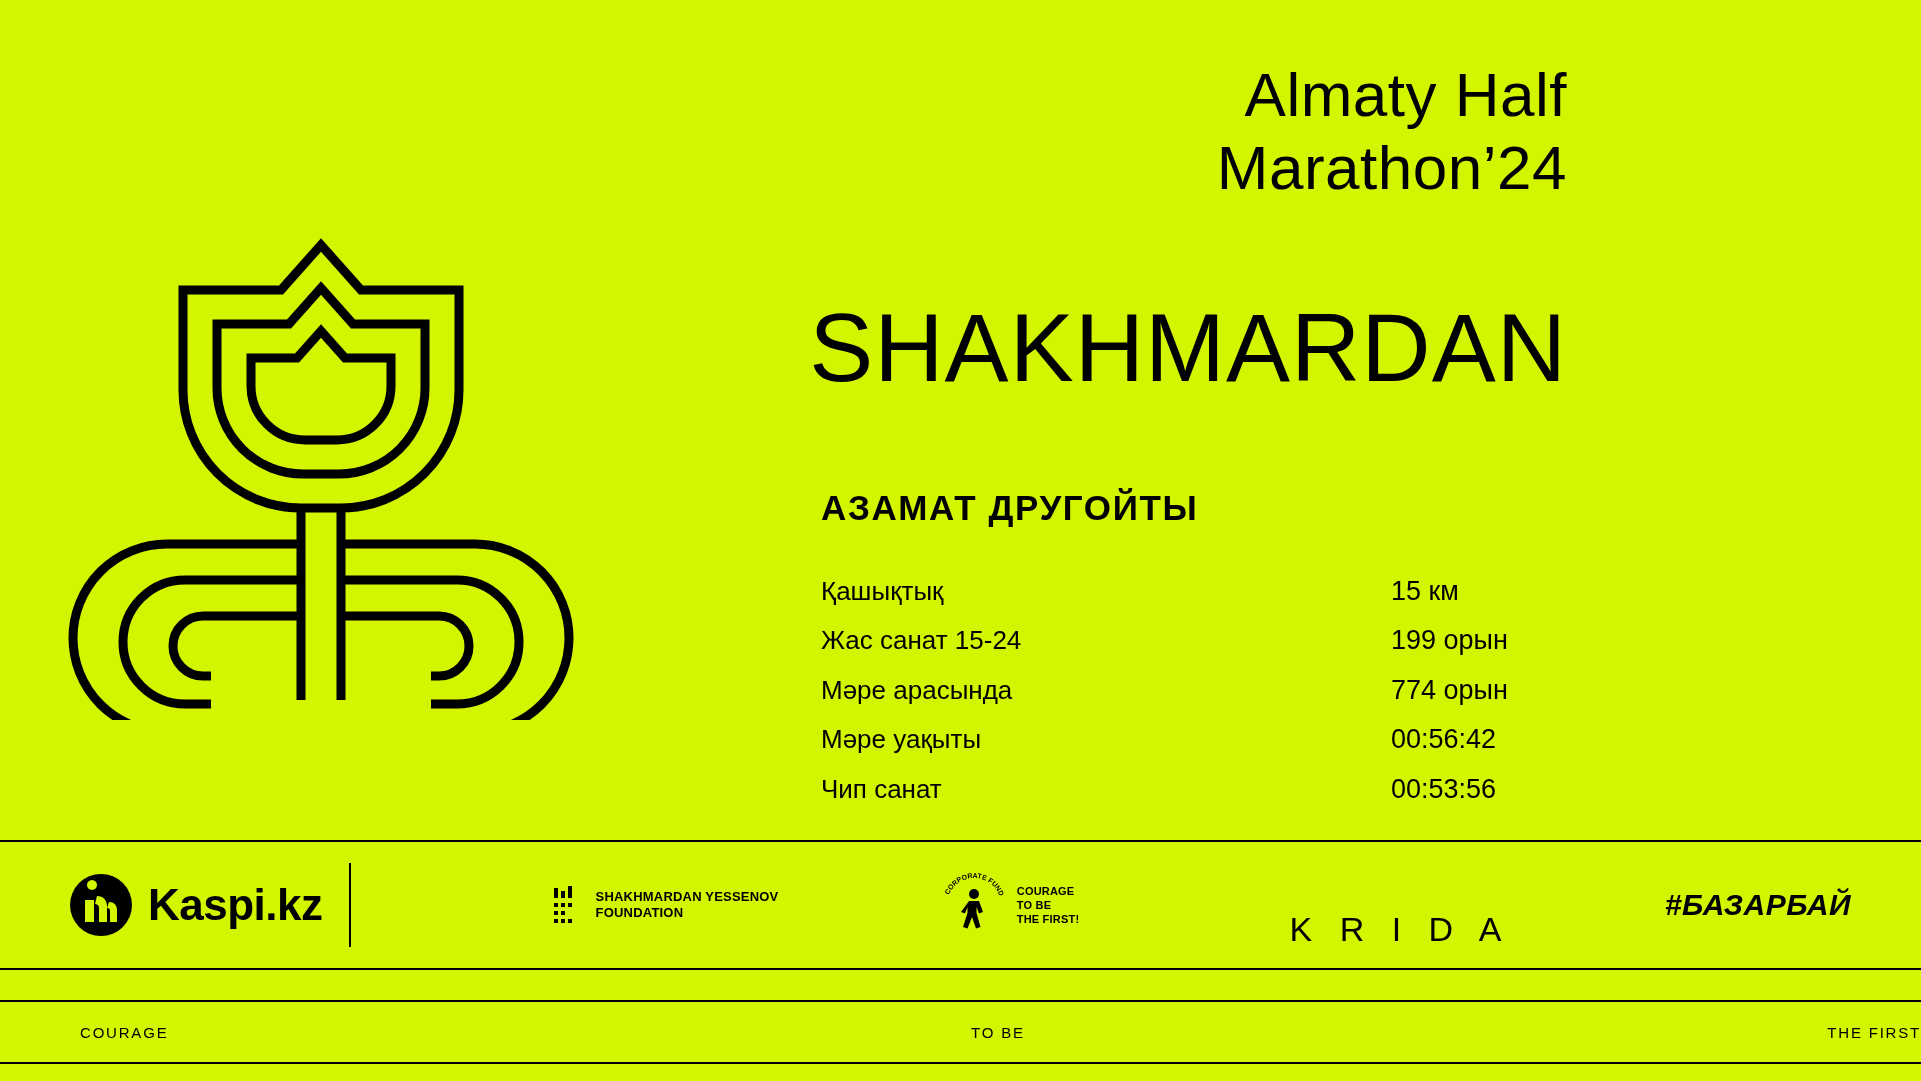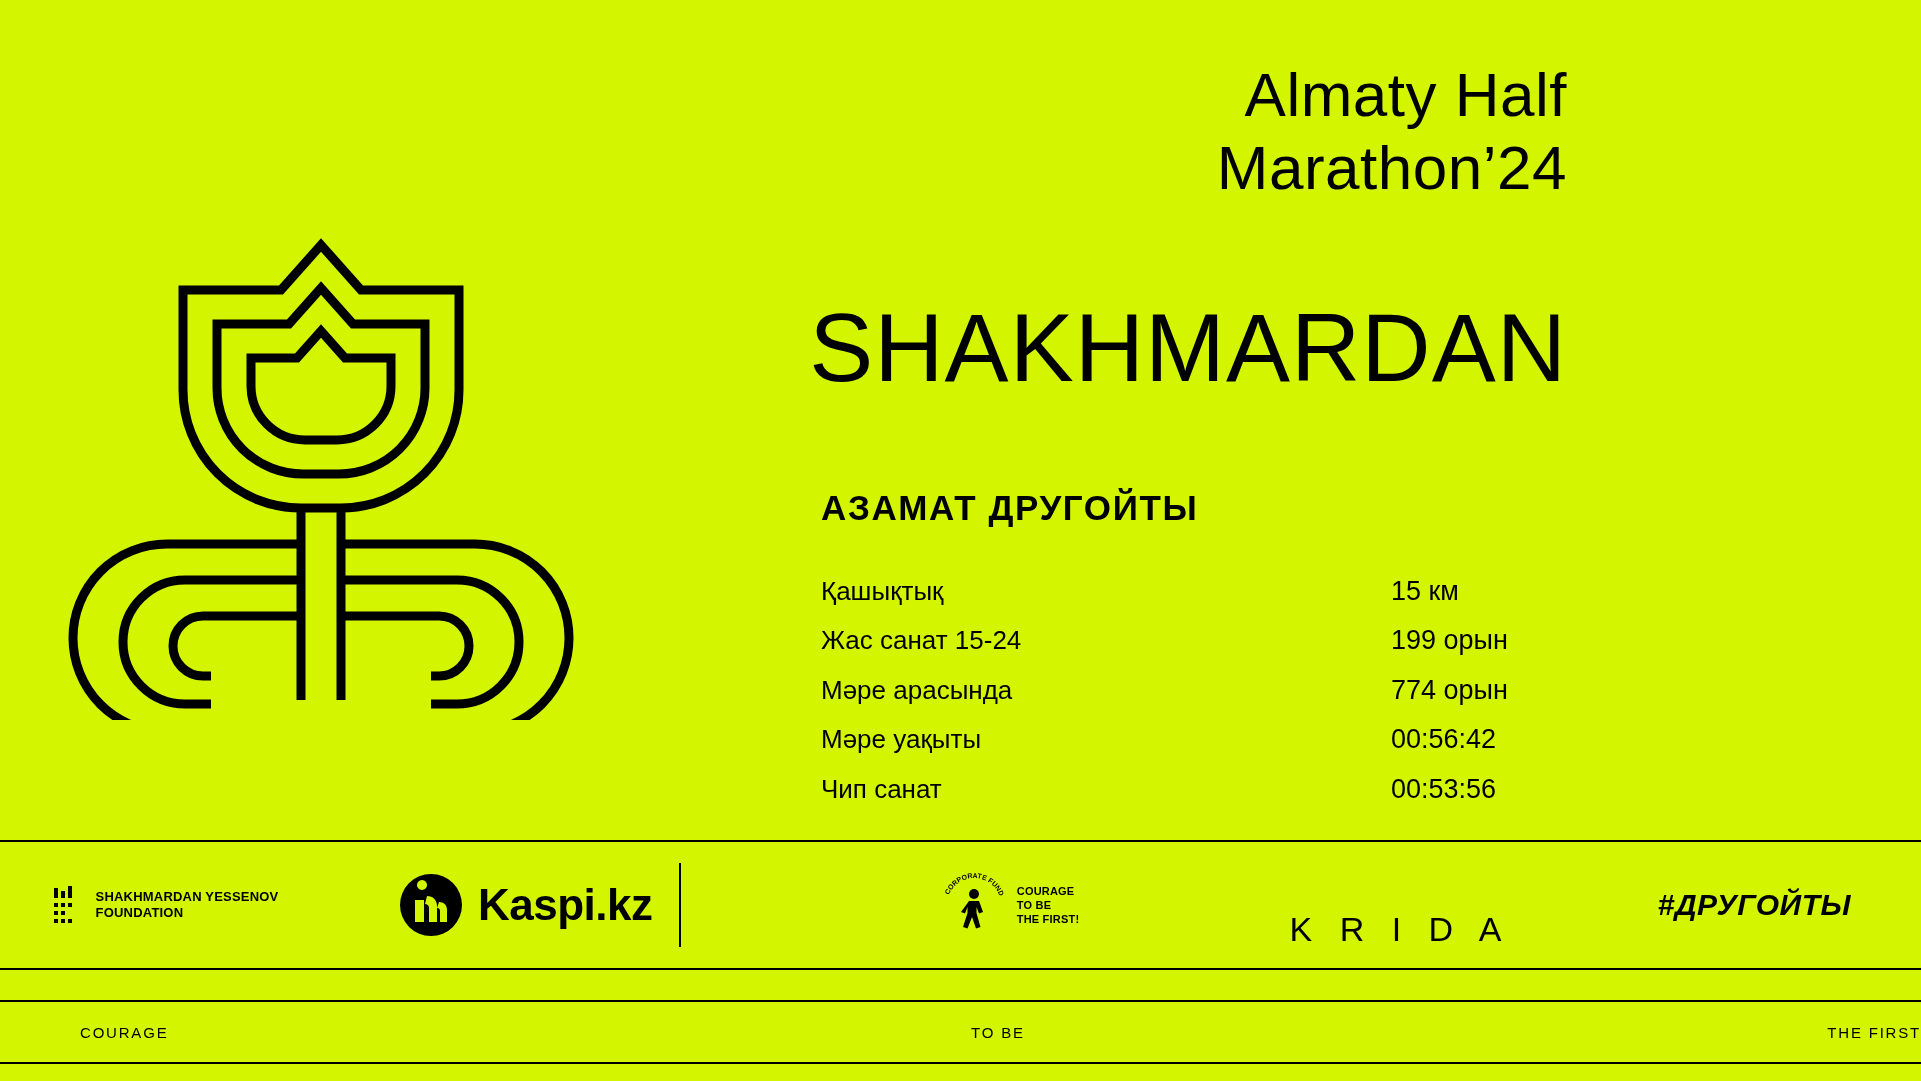--- a/index.html
+++ b/index.html
@@ -294,20 +294,34 @@
       </div>
     </div>
   </div>
 
   <div class="divider top"></div>
   <div class="divider mid"></div>
   <div class="divider lower"></div>
   <div class="divider bottom"></div>
 
   <div class="sponsors">
+
+    <div class="sponsor sponsor-kaspi">
+      <span class="kaspi-mark">
+        <svg viewBox="0 0 62 62" xmlns="http://www.w3.org/2000/svg">
+          <circle cx="31" cy="31" r="31" fill="#000"></circle>
+          <path d="M22 16 a5 5 0 1 1 0.01 0 Z" fill="#d4f500"></path>
+          <path d="M15 26 h9 v22 h-9 z" fill="#d4f500"></path>
+          <path d="M27 22 c6 0 10 4 10 10 v16 h-8 v-14 c0 -3 -2 -4 -4 -4 z" fill="#d4f500"></path>
+          <path d="M39 28 c5 0 8 3 8 8 v12 h-7 v-11 c0 -2 -1 -3 -3 -3 z" fill="#d4f500"></path>
+        </svg>
+      </span>
+      <span class="kaspi-word">Kaspi.kz</span>
+      <span class="vbar"></span>
+    </div>
 
     <div class="sponsor sponsor-yessenov">
       <span class="yessenov-mark">
         <svg viewBox="0 0 32 38" xmlns="http://www.w3.org/2000/svg">
           <g fill="#000">
             <rect x="2" y="2" width="4" height="10"></rect>
             <rect x="9" y="5" width="4" height="7"></rect>
             <rect x="16" y="0" width="4" height="12"></rect>
             <rect x="2" y="17" width="4" height="4"></rect>
             <rect x="9" y="17" width="4" height="4"></rect>
@@ -319,34 +333,20 @@
             <rect x="16" y="33" width="4" height="4"></rect>
           </g>
         </svg>
       </span>
       <span class="yessenov-text">
         <span>SHAKHMARDAN YESSENOV</span><br>
         <span>FOUNDATION</span>
       </span>
     </div>
 
-    <div class="sponsor sponsor-kaspi">
-      <span class="kaspi-mark">
-        <svg viewBox="0 0 62 62" xmlns="http://www.w3.org/2000/svg">
-          <circle cx="31" cy="31" r="31" fill="#000"></circle>
-          <path d="M22 16 a5 5 0 1 1 0.01 0 Z" fill="#d4f500"></path>
-          <path d="M15 26 h9 v22 h-9 z" fill="#d4f500"></path>
-          <path d="M27 22 c6 0 10 4 10 10 v16 h-8 v-14 c0 -3 -2 -4 -4 -4 z" fill="#d4f500"></path>
-          <path d="M39 28 c5 0 8 3 8 8 v12 h-7 v-11 c0 -2 -1 -3 -3 -3 z" fill="#d4f500"></path>
-        </svg>
-      </span>
-      <span class="kaspi-word">Kaspi.kz</span>
-      <span class="vbar"></span>
-    </div>
-
     <div class="sponsor sponsor-courage">
       <span class="courage-mark">
         <svg viewBox="0 0 66 66" xmlns="http://www.w3.org/2000/svg">
           <path id="cfcirc" d="M33 33 m-27 0 a27 27 0 1 1 54 0 a27 27 0 1 1 -54 0" fill="none"></path>
           <text font-family="Liberation Sans, sans-serif" font-size="7" font-weight="bold" fill="#000">
             <textPath href="#cfcirc" startOffset="6%">CORPORATE FUND</textPath>
           </text>
           <g fill="#000">
             <circle cx="33" cy="22" r="5"></circle>
             <path d="M28 29 h10 l4 11 -4 1.5 -2.5 -6.5 v6 l4 14 -4.5 1.5 -4 -11.5 -4.5 11.5 -4.5 -1.5 4.5 -14 v-6 l-2.5 6.5 -4 -1.5 z"></path>
@@ -355,21 +355,21 @@
       </span>
       <span class="courage-text">
         <span>COURAGE</span><br>
         <span>TO BE</span><br>
         <span>THE FIRST!</span>
       </span>
     </div>
 
     <div class="sponsor sponsor-krida">K R I D A</div>
 
-    <div class="sponsor sponsor-drugoity">#ДРУГОЙТЫ</div>
+    <div class="sponsor sponsor-drugoity">#БАЗАРБАЙ</div>
   </div>
 
   <div class="footer">
     <div class="footer-item footer-left">COURAGE</div>
     <div class="footer-item footer-center">TO BE</div>
     <div class="footer-item footer-right">THE FIRST</div>
   </div>
 
 </div>
 

